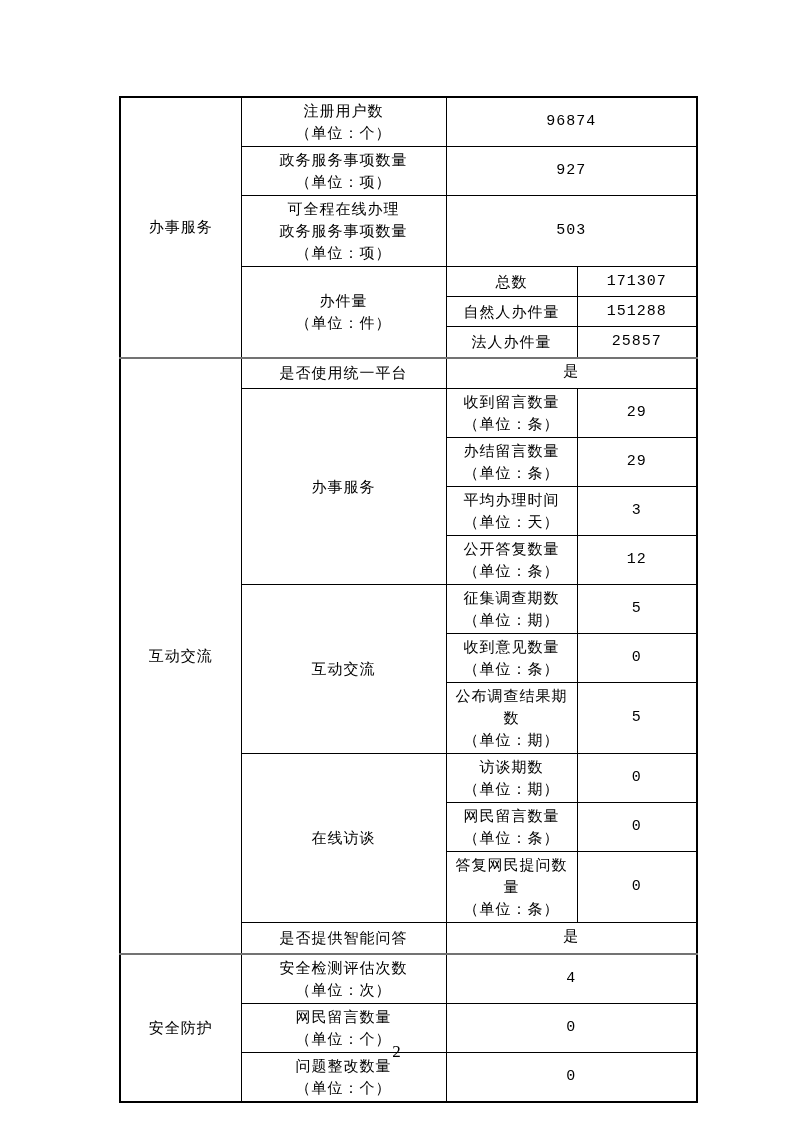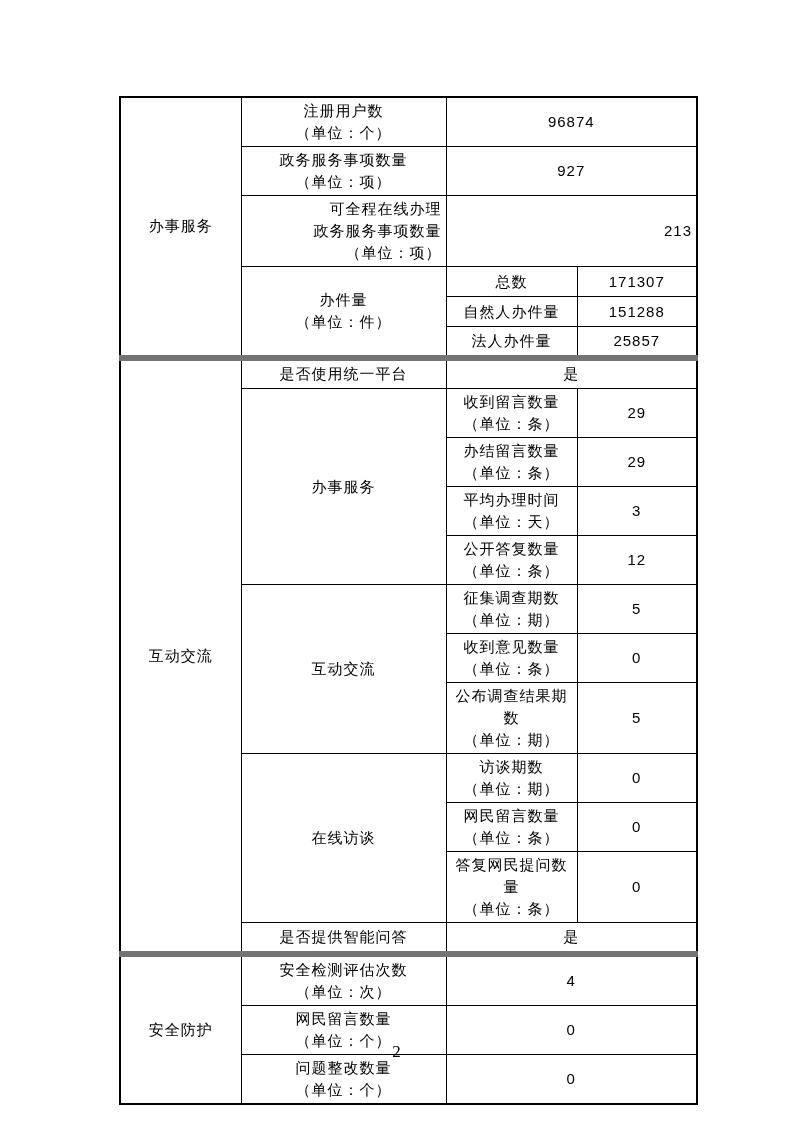--- a/index.html
+++ b/index.html
@@ -29,27 +29,27 @@
     padding: 2px 4px;
     font-size: 15px;
     letter-spacing: 1px;
     line-height: 22px;
   }
   
   td.lbl, td.cat, td.sublbl { white-space: pre-line; }
   td.val, td.subval {
     font-size: 16px;
     letter-spacing: 0.5px;
-    font-family: Liberation Sans, sans-serif;
+    font-family: Liberation Mono, monospace;
   }
   tr.h1 td { height: 31px; }
   tr.h2 td { height: 47px; }
-  tr.h3 td { height: 68px; text-align: right; }
+  tr.h3 td { height: 68px; }
   tr.hs td { height: 30px; }
-  tr.section-start td { border-top: 6px solid #737373; margin-left: 14px; }
+  tr.section-start td { border-top: 2px solid #737373; margin-left: 14px; }
   .page-number {
     position: absolute;
     top: 1042px;
     left: 0;
     width: 100%;
     text-align: center;
     font-size: 17px;
   }
 </style>
 </head>
@@ -74,21 +74,21 @@
     </tr>
     <tr class="h2">
       <td class="lbl">政务服务事项数量
 （单位：项）</td>
       <td class="val" colspan="2">927</td>
     </tr>
     <tr class="h3">
       <td class="lbl">可全程在线办理
 政务服务事项数量
 （单位：项）</td>
-      <td class="val" colspan="2">213</td>
+      <td class="val" colspan="2">503</td>
     </tr>
     <tr class="hs">
       <td class="lbl" rowspan="3">办件量
 （单位：件）</td>
       <td class="sublbl">总数</td>
       <td class="subval">171307</td>
     </tr>
     <tr class="hs">
       <td class="sublbl">自然人办件量</td>
       <td class="subval">151288</td>

